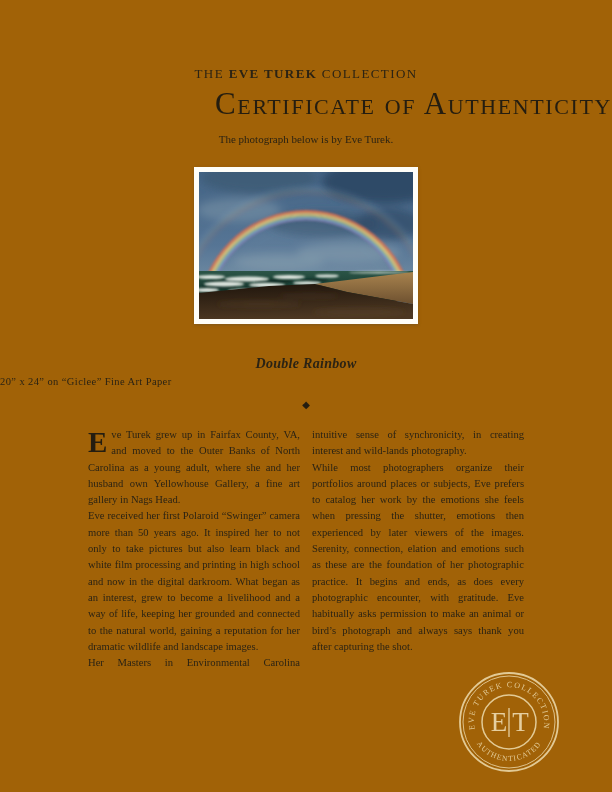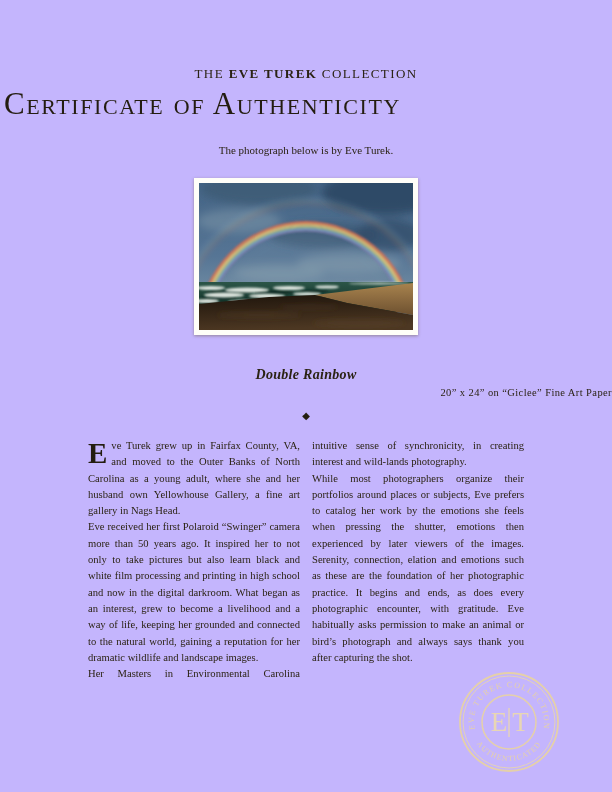--- a/index.html
+++ b/index.html
@@ -1,29 +1,29 @@
 <!DOCTYPE html>
 <html><head>
 <meta charset="utf-8">
 <style>
   html,body{margin:0;padding:0;background:#fbf4e4;}
-  .page{position:relative;width:612px;height:792px;background:#c4b5fd;overflow:hidden;
+  .page{position:relative;width:612px;height:792px;background:#a16207;overflow:hidden;
         font-family:"Liberation Serif",serif;color:#2b2314;}
   .header{text-align:center;padding-top:66px;}
   .collection-line{font-size:13px;letter-spacing:1.4px;color:#2b2314;}
   .collection-line .bold{font-weight:bold;}
   .main-title{margin:4px 0 0 4px;font-size:31px;line-height:36px;font-weight:normal;
-              letter-spacing:1.6px;font-variant:small-caps;color:#241d10;text-align:left;}
-  .subtitle{margin-top:20px;font-size:11px;line-height:16px;text-align:center;color:#2b2314;}
+              letter-spacing:1.6px;font-variant:small-caps;color:#241d10;text-align:right;}
+  .subtitle{margin-top:9px;font-size:11px;line-height:16px;text-align:center;color:#2b2314;}
   .photo-frame{width:214px;margin:20px auto 0;background:#fffef8;padding:5px;
                box-shadow:0 1px 3px rgba(90,70,40,.45);}
   .photo-frame svg{display:block;}
   .caption-title{margin-top:32px;text-align:center;font-size:14px;font-weight:bold;
                  font-style:italic;letter-spacing:.3px;}
-  .caption-detail{margin-top:4px;text-align:right;font-size:10.5px;letter-spacing:.4px;}
+  .caption-detail{margin-top:4px;text-align:left;font-size:10.5px;letter-spacing:.4px;}
   .separator{margin-top:12px;text-align:center;font-size:10px;color:#241d10;}
   .bio{width:436px;margin:17px auto 0;display:flex;gap:12px;}
   .col{width:212px;font-size:10.6px;line-height:16.3px;text-align:justify;color:#2b2314;}
   .col p{margin:0;}
   .dropcap{float:left;font-size:29px;line-height:25px;padding:3px 4px 0 0;font-weight:bold;color:#241d10;}
   .justify-last{text-align-last:justify;}
   .seal{position:absolute;left:457px;top:670px;opacity:.92;}
   .seal text{font-family:"Liberation Serif",serif;}
 </style>
 </head>

